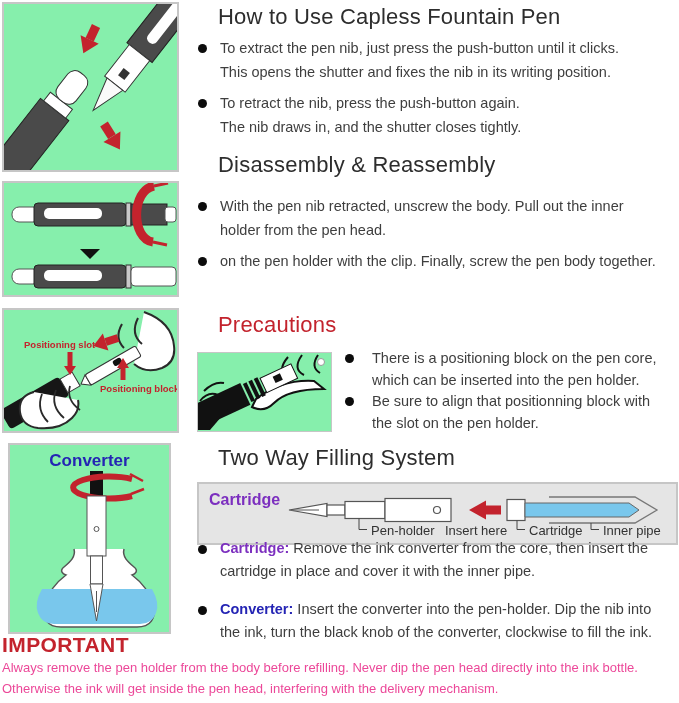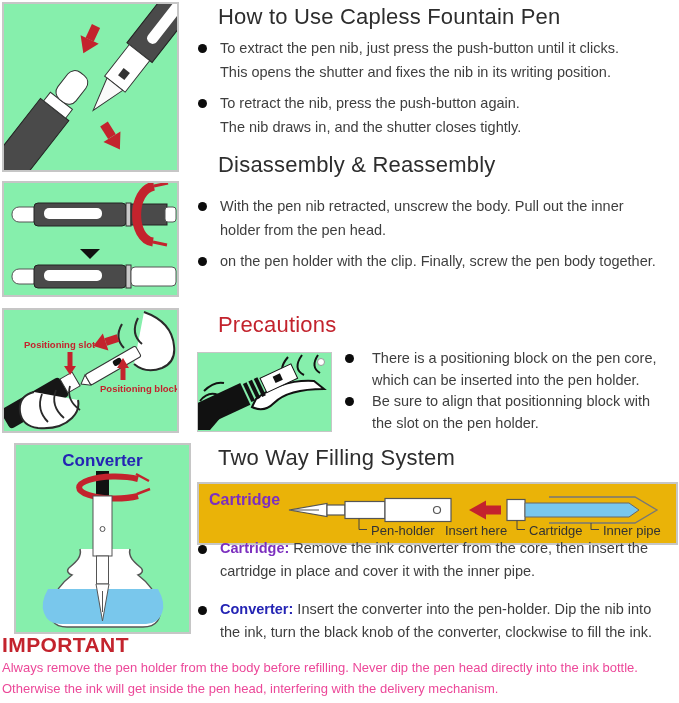--- a/index.html
+++ b/index.html
@@ -18,21 +18,21 @@
   .h.red{color:var(--red)}
 
   .bullet{position:absolute;font-size:14.5px;line-height:24px;color:var(--text);white-space:nowrap}
   .bullet .dot{position:absolute;left:-22px;top:8px;width:9px;height:9px;border-radius:50%;background:#0c0c0c}
   .bullet.tight{line-height:21.5px}
   .bullet.tight .dot{top:6px}
   .lead{font-weight:bold}
   .lead.purple{color:var(--purple)}
   .lead.blue{color:var(--blue)}
 
-  .diagram-box{position:absolute;left:197px;top:482px;width:481px;height:63px;border:2px solid var(--border);background:#eab308}
+  .diagram-box{position:absolute;left:197px;top:482px;width:481px;height:63px;border:2px solid var(--border);background:#e5e5e5}
   .diagram-label{position:absolute;left:10px;top:7px;font-size:16px;font-weight:bold;color:var(--purple)}
 
   .converter-label{position:absolute;left:0;right:0;top:6px;text-align:center;font-size:17px;font-weight:bold;color:var(--blue)}
 
   .important-title{position:absolute;left:2px;top:633px;font-size:21px;font-weight:bold;color:var(--red);letter-spacing:.4px}
   .note{position:absolute;left:2px;font-size:13px;color:#ec4899;white-space:nowrap}
 </style>
 </head>
 <body>
 
@@ -129,21 +129,21 @@
 
       <g>
         <rect x="116.5" y="58" width="5" height="12" fill="var(--red)"></rect>
         <polygon points="113,58 125,58 119,48" fill="var(--red)"></polygon>
       </g>
       <text x="20" y="38" font-size="9.5" font-weight="bold" fill="var(--red)">Positioning slot</text>
       <text x="96" y="82" font-size="9.5" font-weight="bold" fill="var(--red)">Positioning block</text>
     </svg>
   </div>
 
-  <div class="box" style="left:14px;top:443px;width:177px;height:191px">
+  <div class="box" style="left:8px;top:443px;width:163px;height:191px">
     <div class="converter-label">Converter</div>
     <svg width="173" height="160" viewBox="0 0 173 160" style="top:26px">
 
       <path d="M64,78 c2,8 -4,13 -10,18 c-5,4 -1,7 2,8 c-12,9 -18,19 -21,29 c-4,15 3,23 16,23 h76 c13,0 20,-8 16,-23 c-3,-10 -9,-20 -21,-29 c3,-1 7,-4 2,-8 c-6,-5 -12,-10 -10,-18" fill="#fff" stroke="#555" stroke-width="1.5"></path>
       <path d="M32,118 q-8,14 -4,24 q4,11 16,11 h86 q12,0 16,-11 q4,-10 -4,-24 z" fill="var(--ink)"></path>
 
       <g>
         <rect x="80" y="0" width="13" height="25" fill="#111"></rect>
         <path d="M122,8 A36,11 0 1 0 122,25" stroke="var(--red)" stroke-width="6" fill="none"></path>
         <path d="M120,3 l13,7 m-12,13 l13,-5" stroke="var(--red)" stroke-width="2.5" fill="none"></path>

